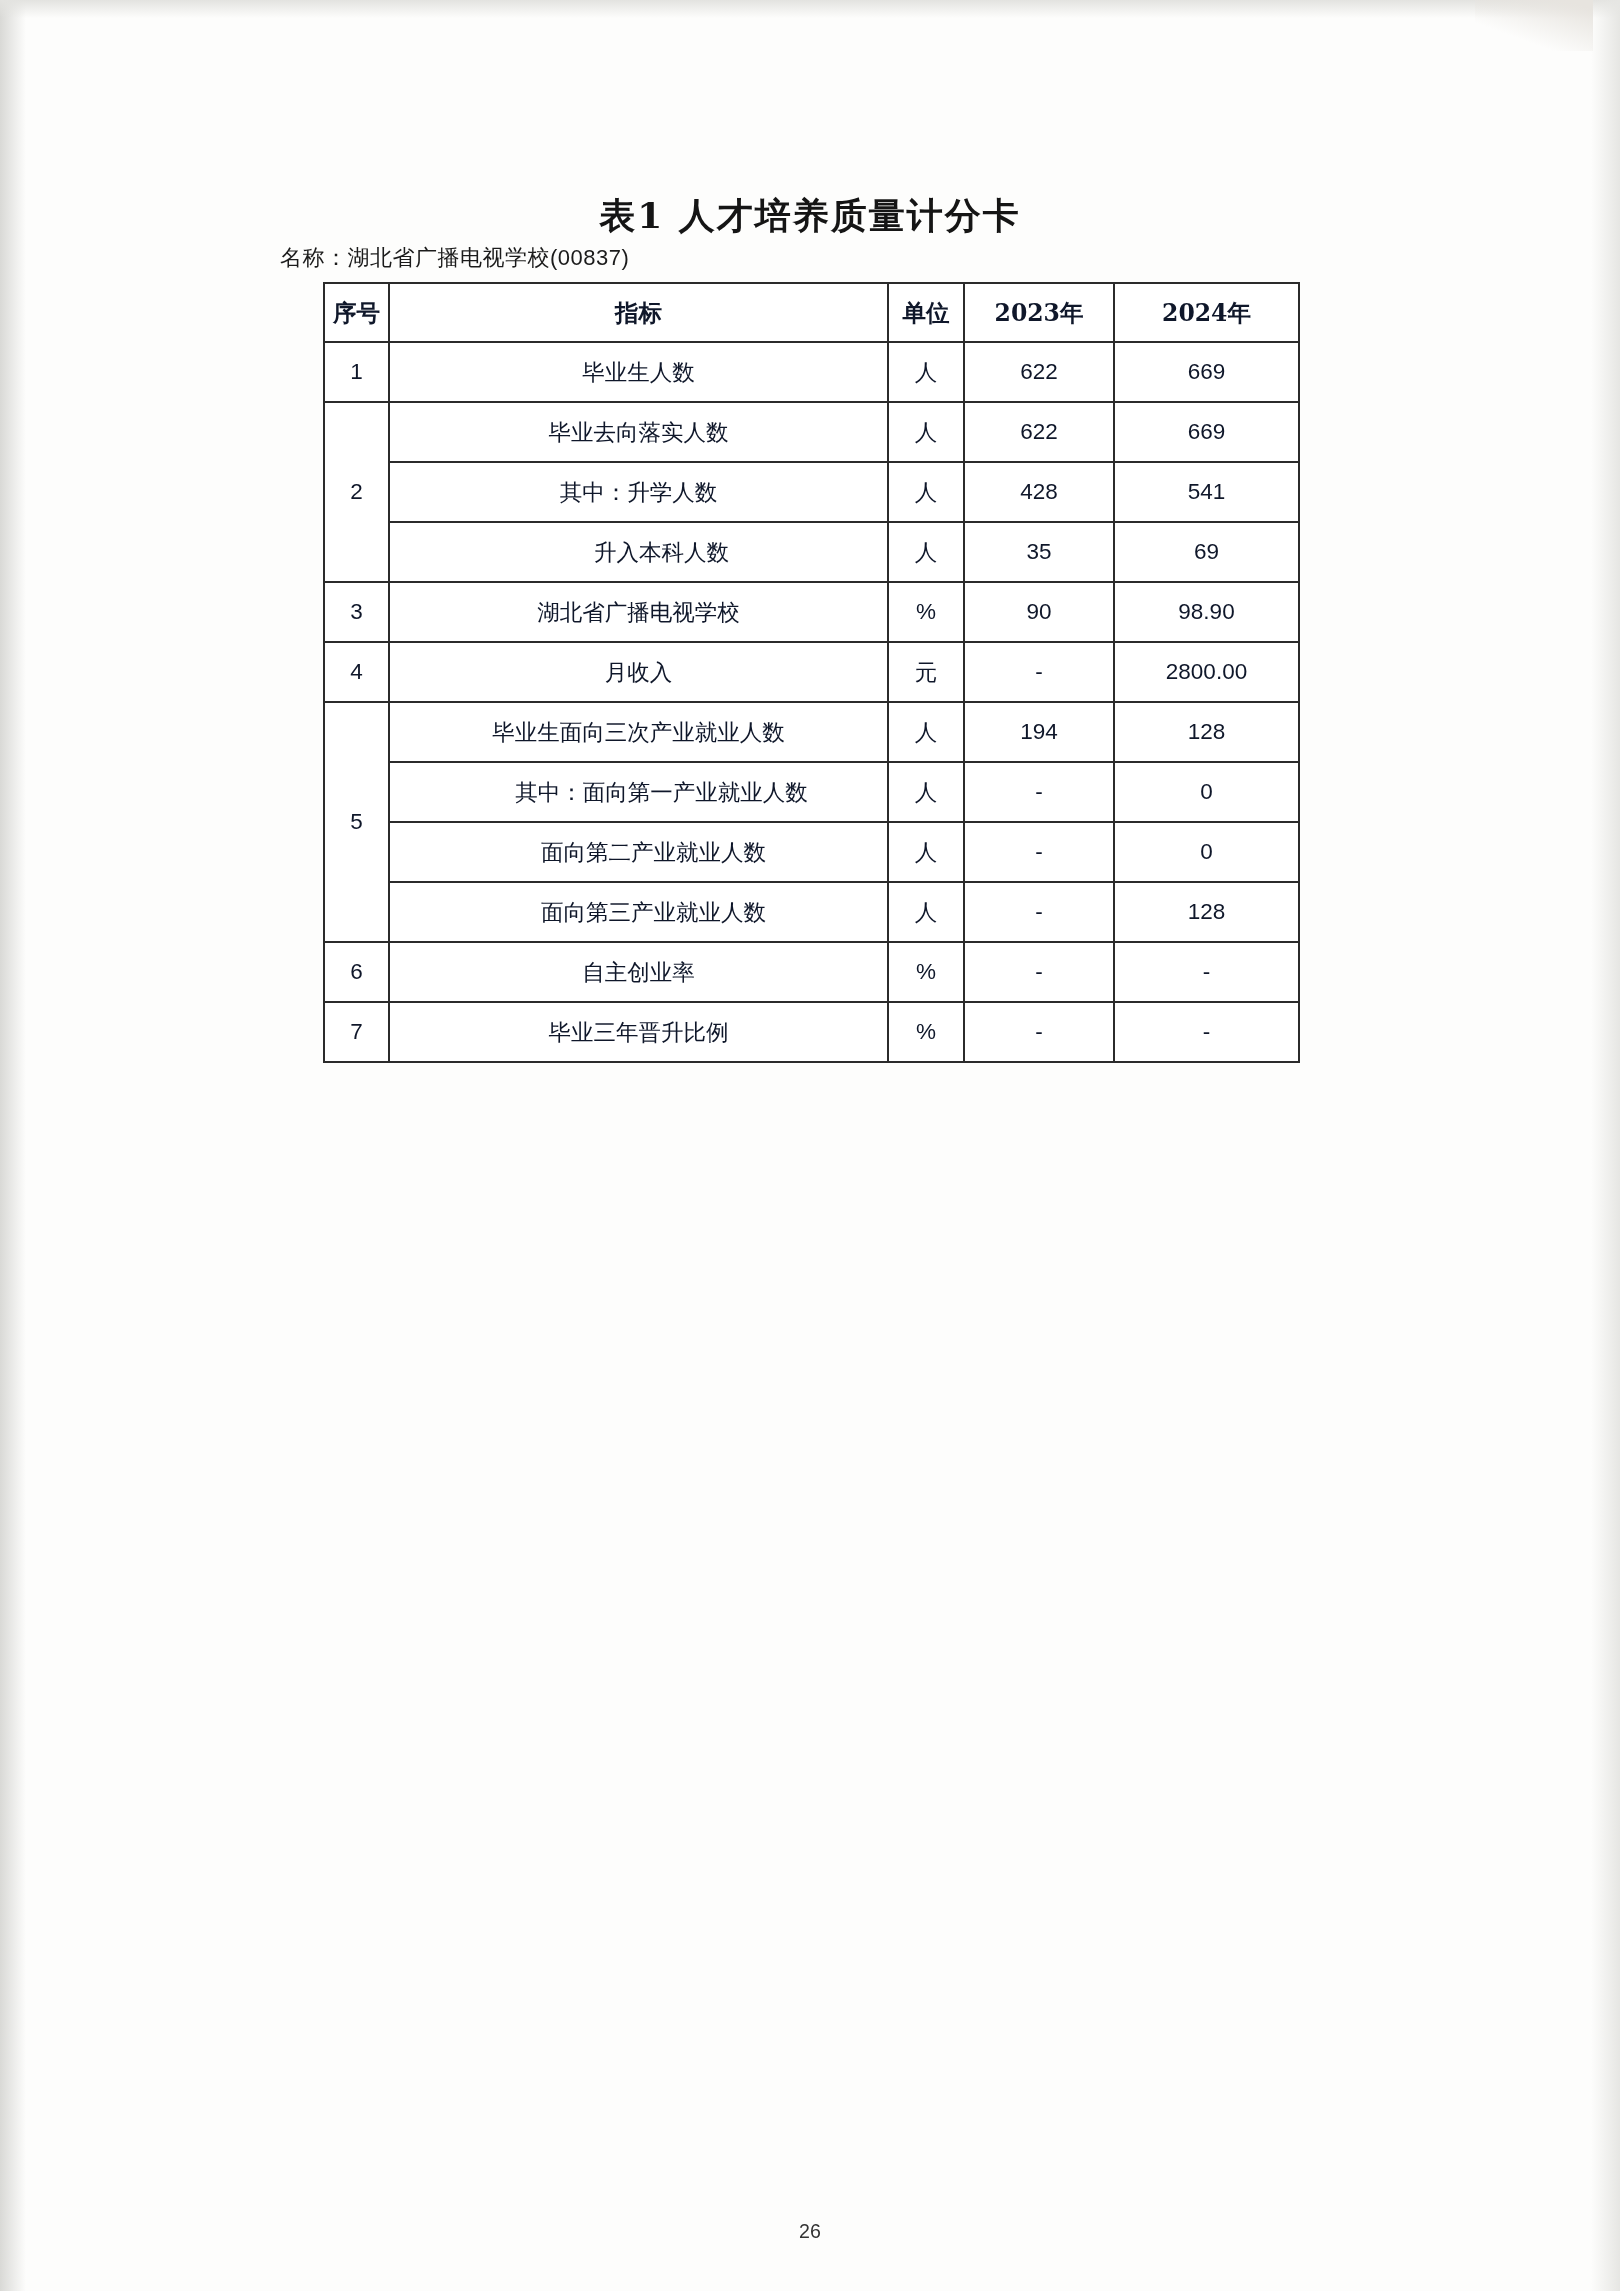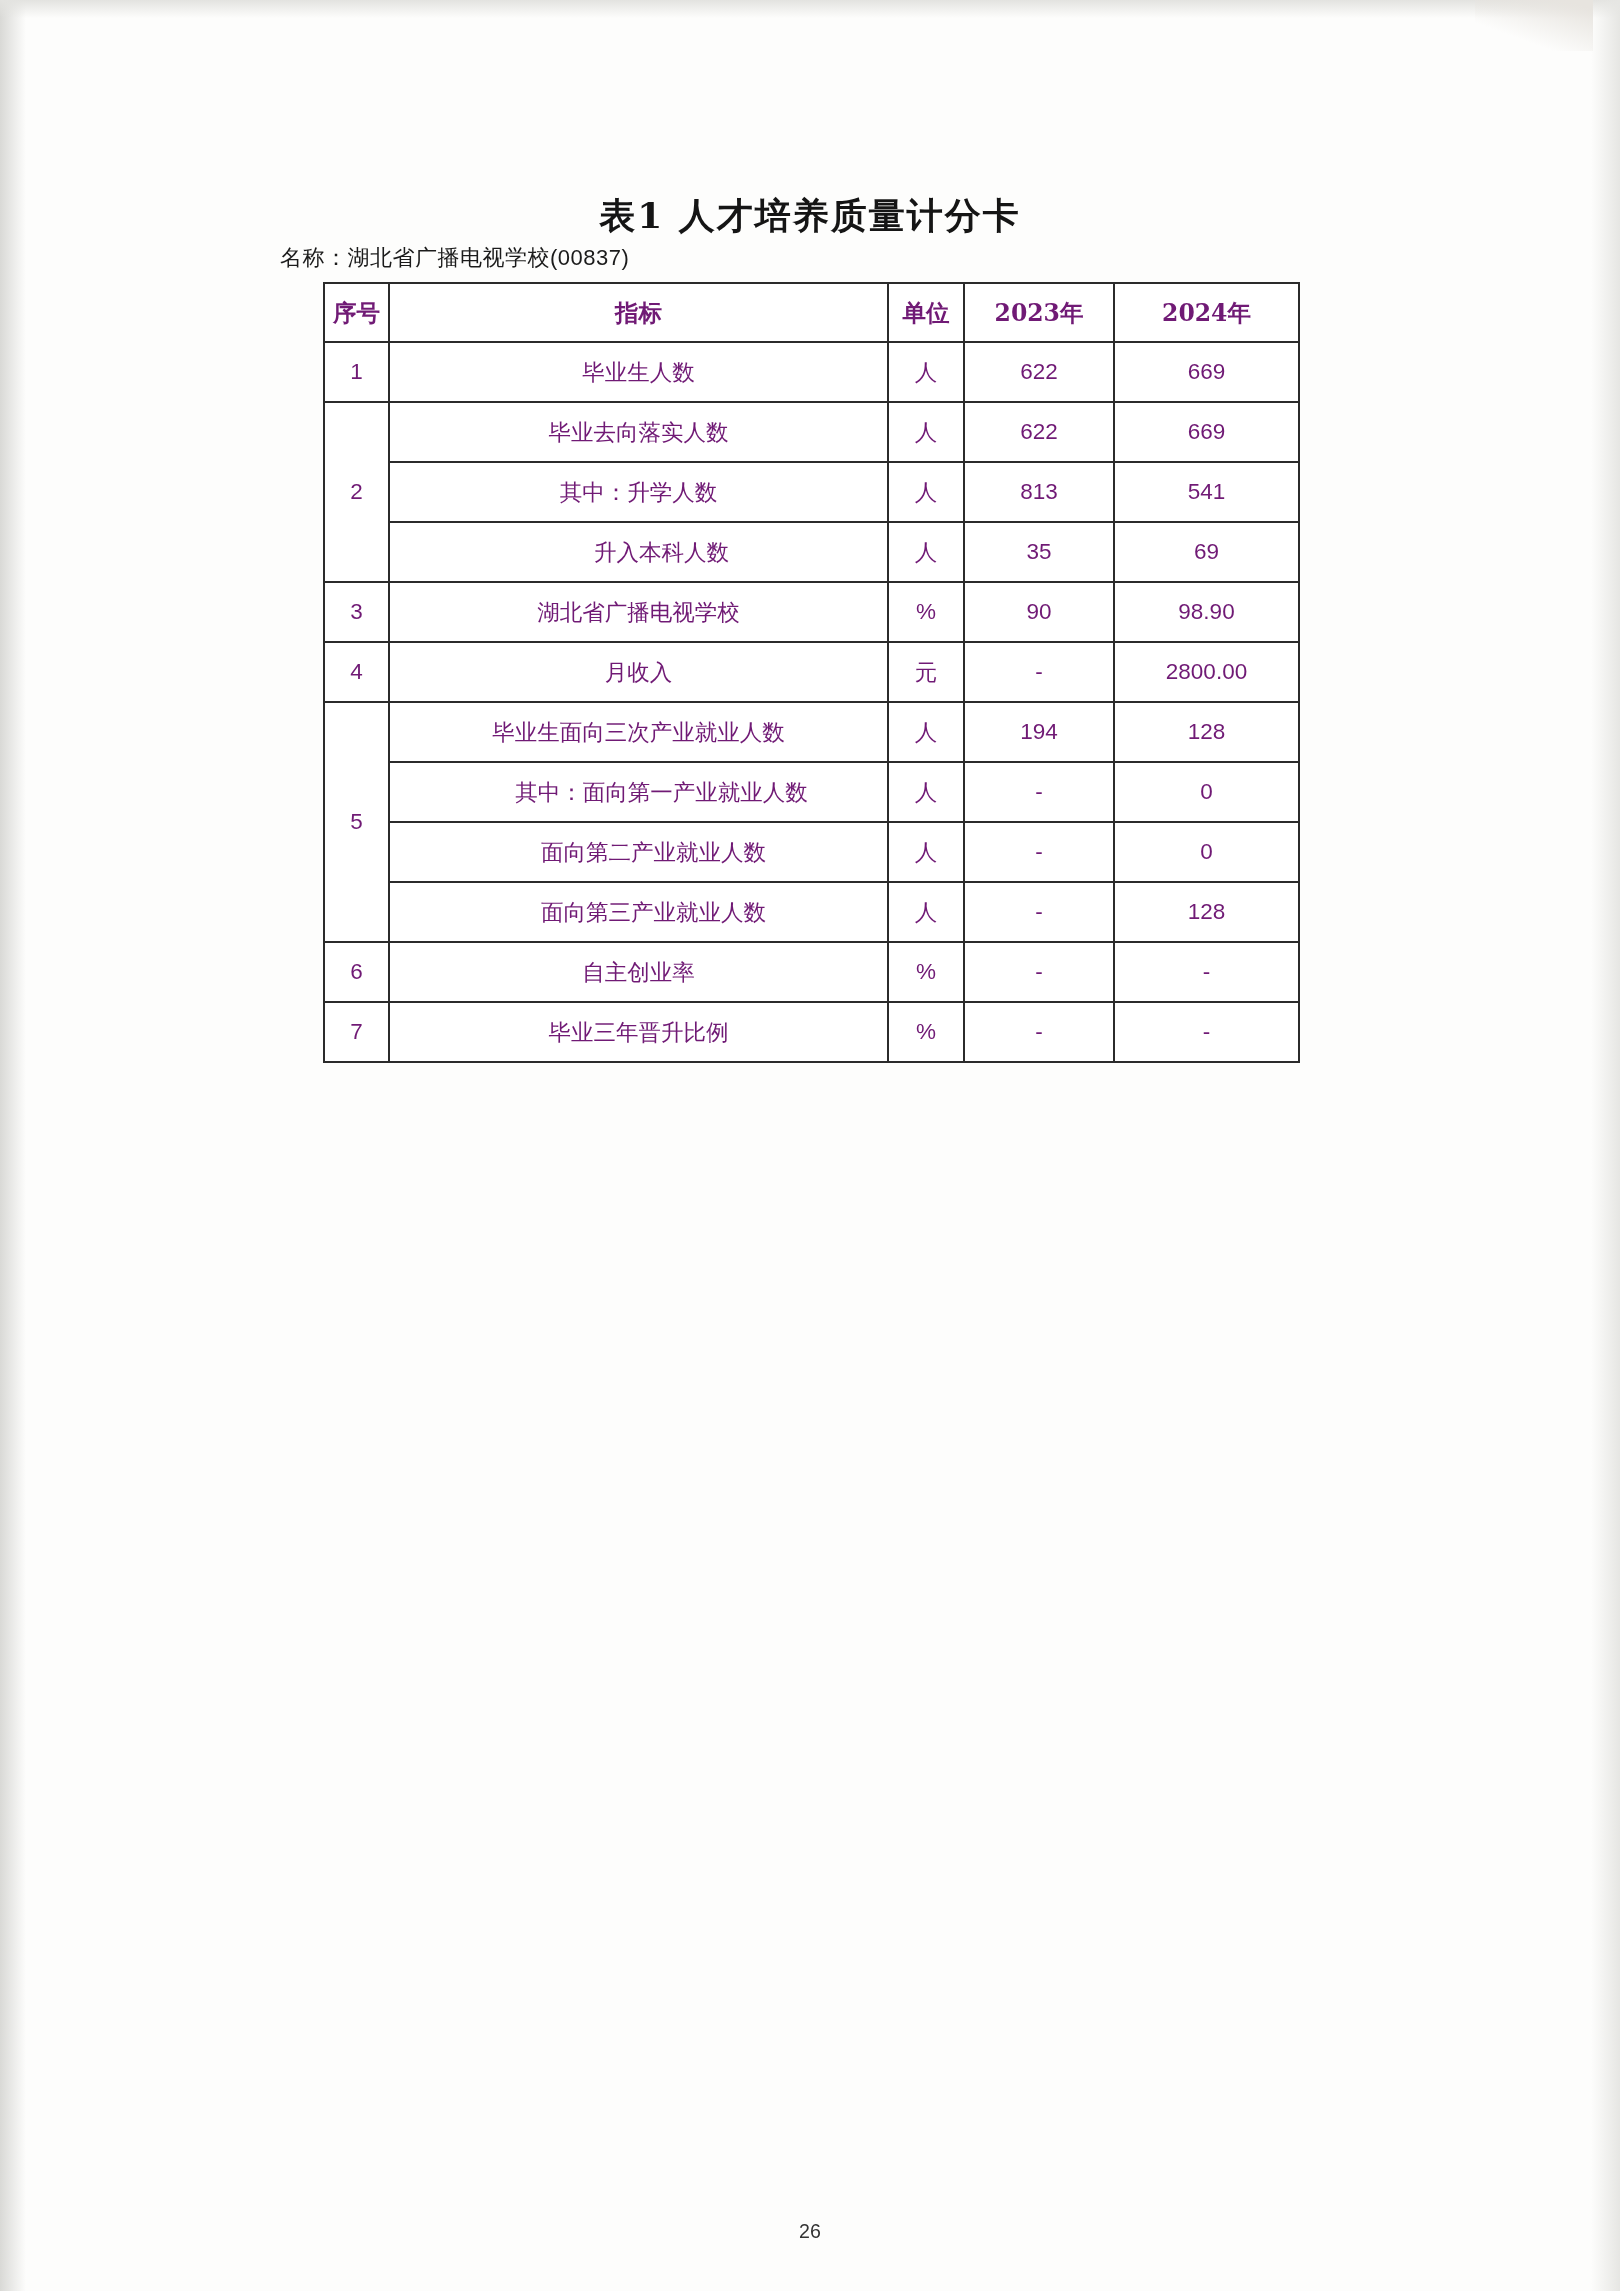--- a/index.html
+++ b/index.html
@@ -81,21 +81,21 @@
     border-collapse: collapse;
     table-layout: fixed;
     background: #ffffff;
   }
   table.scorecard th,
   table.scorecard td {
     border: 2px solid #2b2b2b;
     height: 58px;
     font-size: 22.5px;
     font-weight: 400;
-    color: #701a75;
+    color: #0f172a;
     padding: 0;
     vertical-align: middle;
     margin-left: 32px;
   }
   table.scorecard thead th {
     font-family: "DejaVu Serif", "Liberation Serif", serif;
     font-weight: 700;
     font-size: 23.5px;
     text-align: center;
     height: 57px;
@@ -167,21 +167,21 @@
         <tr>
           <td class="no" rowspan="3">2</td>
           <td class="ind">毕业去向落实人数</td>
           <td class="unit">人</td>
           <td class="val">622</td>
           <td class="val">669</td>
         </tr>
         <tr>
           <td class="ind">其中：升学人数</td>
           <td class="unit">人</td>
-          <td class="val">813</td>
+          <td class="val">428</td>
           <td class="val">541</td>
         </tr>
         <tr>
           <td class="ind indent1">升入本科人数</td>
           <td class="unit">人</td>
           <td class="val">35</td>
           <td class="val">69</td>
         </tr>
         <tr>
           <td class="no">3</td>

